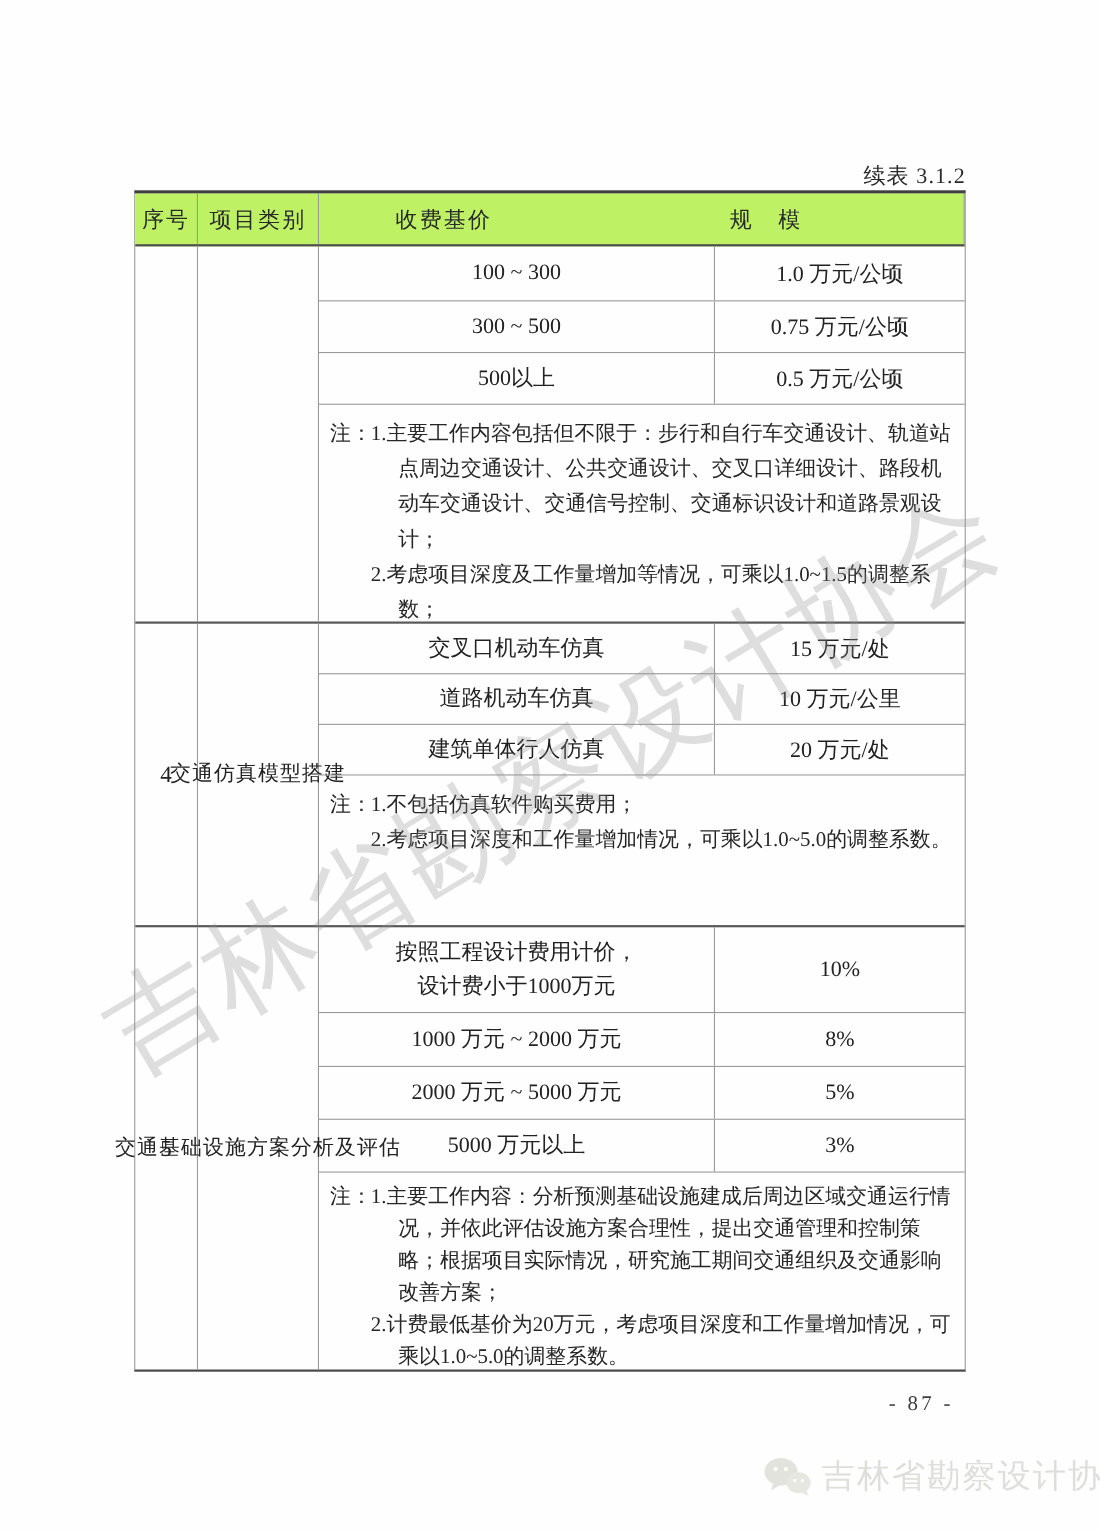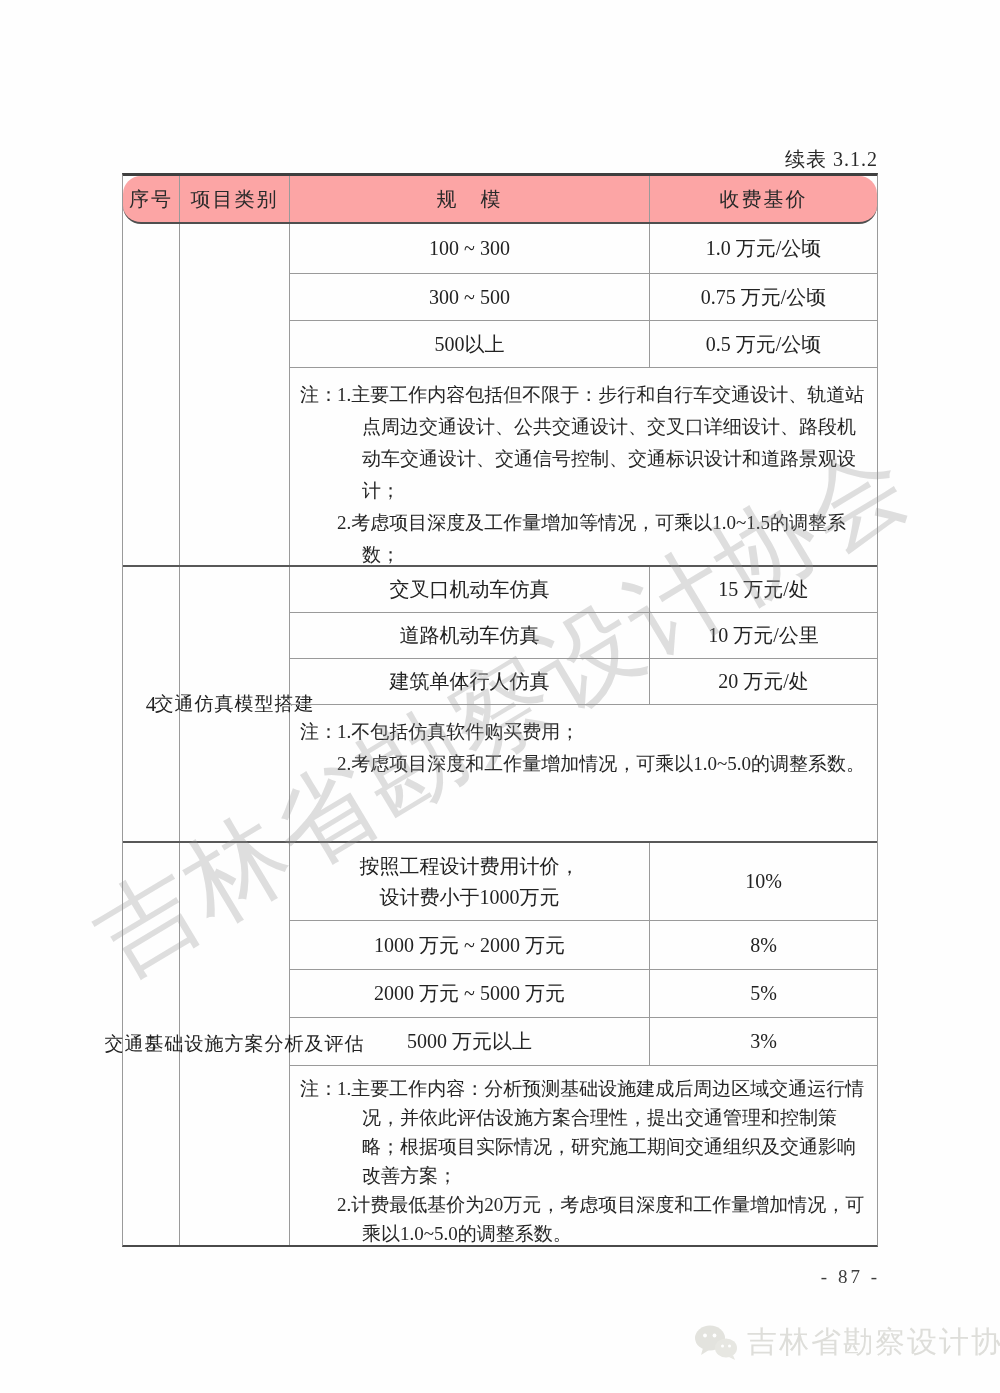--- a/index.html
+++ b/index.html
@@ -20,23 +20,22 @@
   
   .tbl {
     position:absolute; left:122px; top:173px; width:756px;
     border-top:3px solid #3f3f3f;
     border-bottom:2px solid #4a4a4a;
     border-left:1px solid #9a9a9a;
     border-right:1px solid #9a9a9a;
     background:transparent;
   }
   .thead {
-    display:flex; height:48px; background:#fca5a5;
+    display:flex; height:48px; background:#bef264;
     border-bottom:2px solid #4f4f4f;
-    border-radius:18px;
   }
   .hc {
     display:flex; align-items:center; justify-content:center;
     font-size:20px; letter-spacing:2px; color:#2a2a2a;
   }
   .c-no    { width:57px;  border-right:1px solid #9a9a9a; }
   .c-cat   { width:110px; border-right:1px solid #9a9a9a; }
   .c-scale { width:360px; border-right:1px solid #9a9a9a; }
   .c-price { flex:1; }
 
@@ -84,21 +83,21 @@
   .wm-diag {
     position:absolute; left:40px; top:645px; width:920px;
     text-align:center; font-size:100px; letter-spacing:3px;
     color:rgba(150,150,150,0.30);
     transform:rotate(-31deg);
     white-space:nowrap; pointer-events:none; z-index:5;
   }
 
   
   .page-num {
-    position:absolute; top:1266px; right:120px;
+    position:absolute; top:1266px; right:133px;
     font-size:19px; letter-spacing:3px; color:#3d3d3d;
   }
 
   
   .footer-logo {
     position:absolute; top:1322px; left:693px;
     display:flex; align-items:center; gap:8px;
     color:#dededa; font-size:30px; letter-spacing:2px; white-space:nowrap;
   }
 </style>
@@ -107,22 +106,22 @@
 
 <div class="page">
 
   <div class="cont-label">续表 3.1.2</div>
 
   <div class="tbl">
 
     <div class="thead">
       <div class="hc c-no">序号</div>
       <div class="hc c-cat">项目类别</div>
+      <div class="hc c-price">收费基价</div>
       <div class="hc c-scale">规　模</div>
-      <div class="hc c-price">收费基价</div>
     </div>
 
     <div class="sec sec1">
       <div class="cell-no"></div>
       <div class="cell-cat"></div>
       <div class="sec-body">
         <div class="drow" style="height:50px">
           <div class="scale">
               <span>100 ~ 300</span>
             </div>

